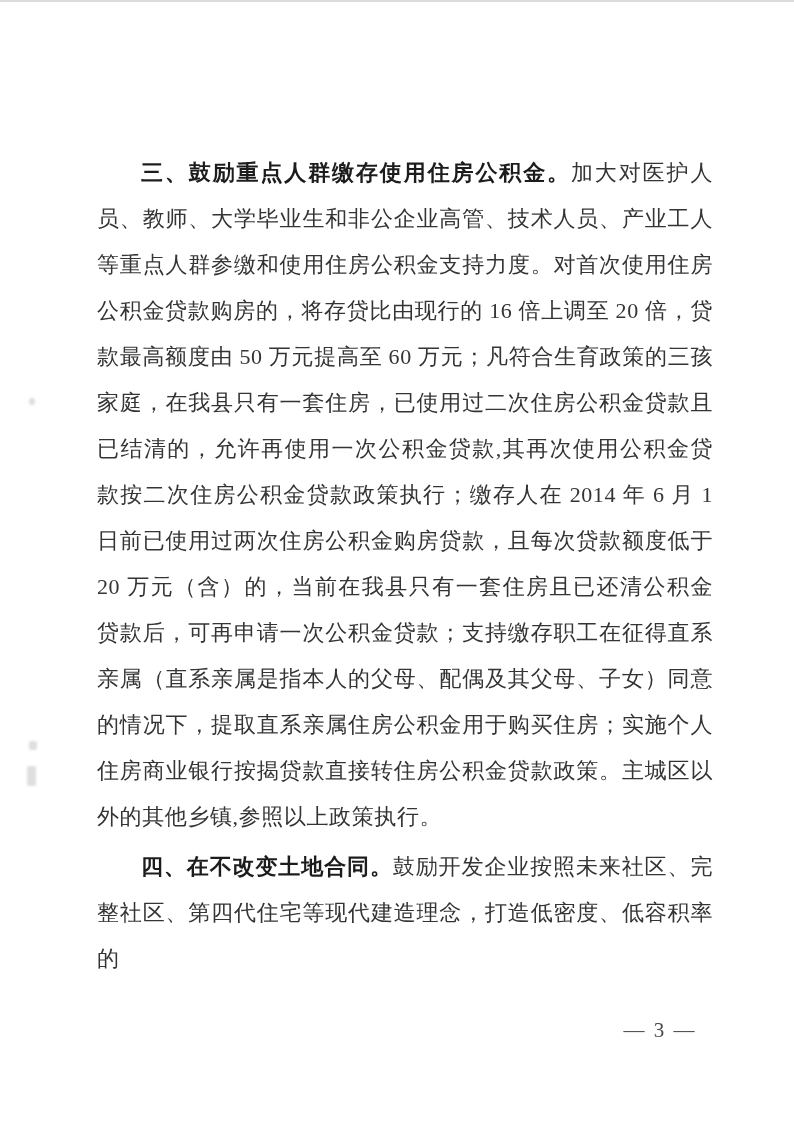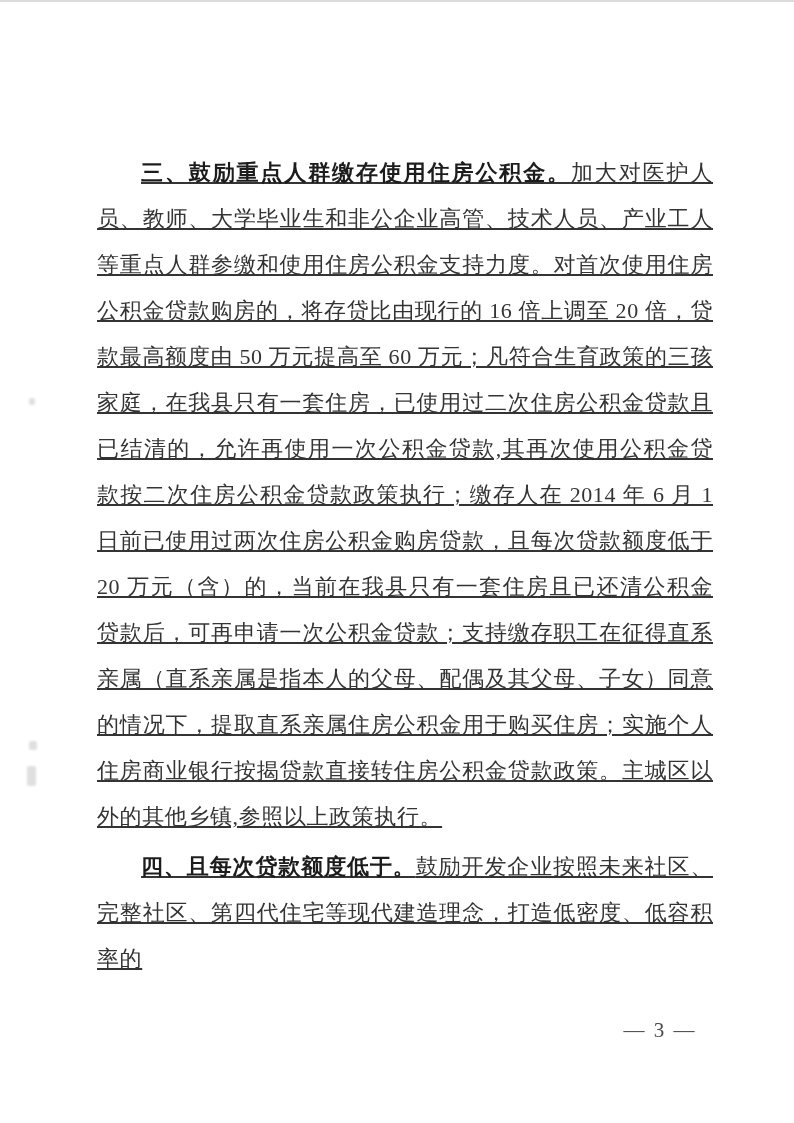--- a/index.html
+++ b/index.html
@@ -24,21 +24,21 @@
     top: 146px;
     width: 616px;
     color: #343434;
     font-size: 22px;
     line-height: 46px;
     letter-spacing: 0.6px;
     text-align: justify;
     text-align-last: left;
   }
   .para { margin: 0; }
-  .para.indented { text-indent: 44px; margin-top: 4px; text-decoration: underline; }
+  .para.indented { text-indent: 44px; margin-top: 4px; }
   .seg-bold {
     font-weight: bold;
     color: #1c1c1c;
   }
   .page-number {
     position: absolute;
     left: 600px;
     top: 1018px;
     width: 120px;
     text-align: center;
@@ -64,21 +64,21 @@
 <div class="scan-edge-top"></div>
 
 <div class="doc-body">
 
 
   <p class="para indented">
     <span class="seg-bold">三、鼓励重点人群缴存使用住房公积金。</span><span>加大对医护人员、教师、大学毕业生和非公企业高管、技术人员、产业工人等重点人群参缴和使用住房公积金支持力度。对首次使用住房公积金贷款购房的，将存贷比由现行的 16 倍上调至 20 倍，贷款最高额度由 50 万元提高至 60 万元；凡符合生育政策的三孩家庭，在我县只有一套住房，已使用过二次住房公积金贷款且已结清的，允许再使用一次公积金贷款,其再次使用公积金贷款按二次住房公积金贷款政策执行；缴存人在 2014 年 6 月 1 日前已使用过两次住房公积金购房贷款，且每次贷款额度低于 20 万元（含）的，当前在我县只有一套住房且已还清公积金贷款后，可再申请一次公积金贷款；支持缴存职工在征得直系亲属（直系亲属是指本人的父母、配偶及其父母、子女）同意的情况下，提取直系亲属住房公积金用于购买住房；实施个人住房商业银行按揭贷款直接转住房公积金贷款政策。主城区以外的其他乡镇,参照以上政策执行。</span>
   </p>
 
   <p class="para indented">
-    <span class="seg-bold">四、且每次贷款额度低于。</span><span>鼓励开发企业按照未来社区、完整社区、第四代住宅等现代建造理念，打造低密度、低容积率的</span>
+    <span class="seg-bold">四、在不改变土地合同。</span><span>鼓励开发企业按照未来社区、完整社区、第四代住宅等现代建造理念，打造低密度、低容积率的</span>
   </p>
 
 </div>
 
 <div class="page-number">— 3 —</div>
 
 <div class="scan-artifact artifact-1"></div>
 <div class="scan-artifact artifact-2"></div>
 <div class="scan-artifact artifact-3"></div>
 

